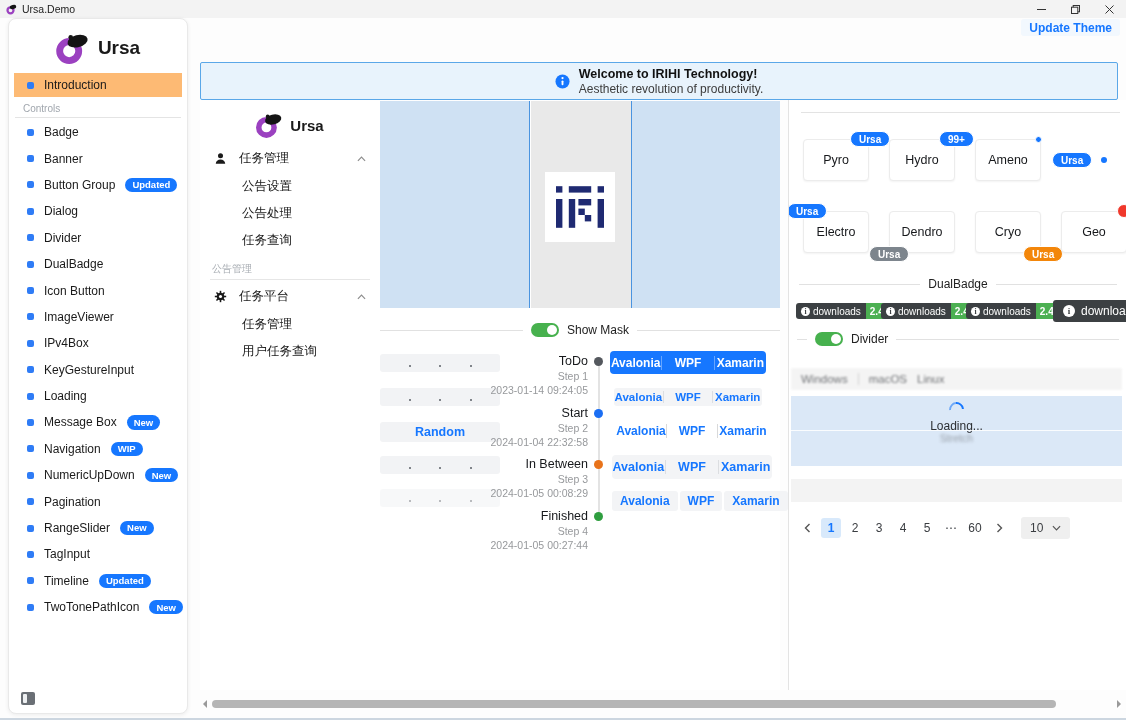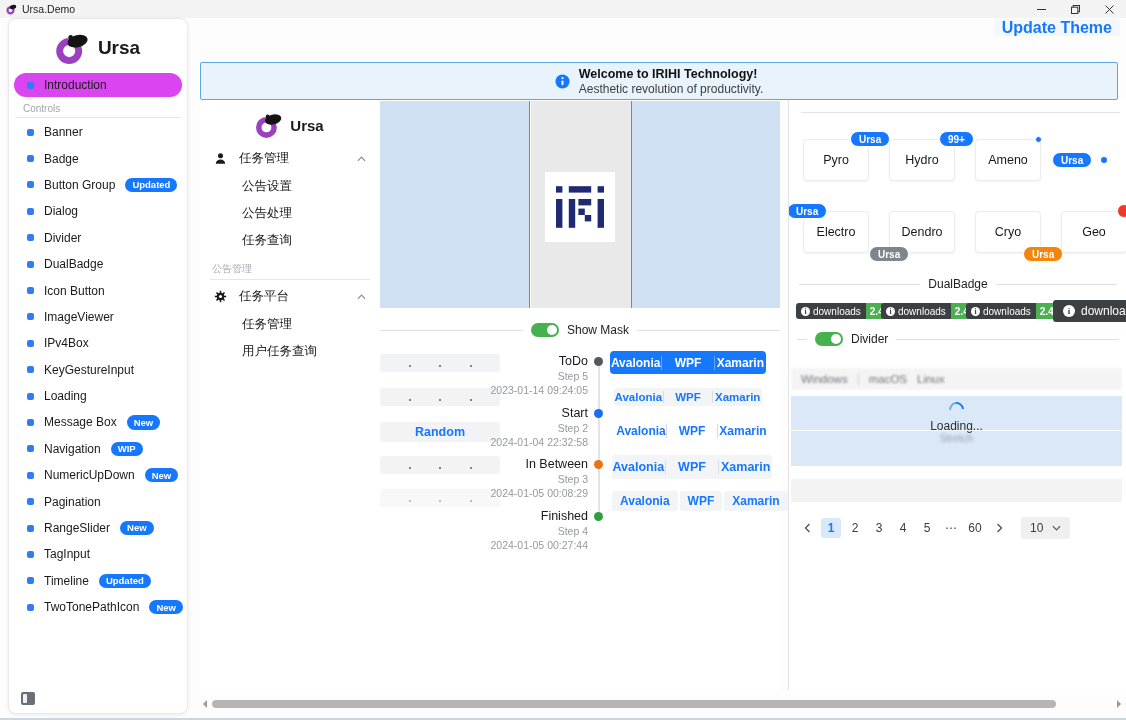--- a/index.html
+++ b/index.html
@@ -12,36 +12,36 @@
               display:flex; align-items:center; padding-left:6px; font-size:10.5px; color:#222; }
   .titlebar .app-title { margin-left:5px; }
   .win-btns { position:absolute; right:0; top:0; height:18px; display:flex; }
   .win-btn { width:34px; height:18px; display:flex; align-items:center; justify-content:center; }
 
   
   .sidebar { position:absolute; left:8px; top:18px; width:180px; height:696px; background:#fff;
              border:1px solid #e9e9e9; border-radius:8px; box-shadow:0 1px 4px rgba(0,0,0,.07); overflow:hidden; }
   .side-logo { height:50px; display:flex; align-items:center; justify-content:center; gap:8px; padding-top:8px; }
   .side-logo .logo-text { font-size:19px; font-weight:bold; }
-  .side-selected { margin:4px 5px 0 5px; height:24px; border-radius:12px; background:#d946ef;
+  .side-selected { margin:4px 5px 0 5px; height:24px; border-radius:0; background:#fdba74;
                    display:flex; align-items:center; gap:10px; padding-left:13px; font-size:12px; }
   .bullet { width:7px; height:7px; background:#2f7cf6; border-radius:2px; flex:0 0 auto; }
   .side-section { margin:6px 6px 0 14px; font-size:10px; color:#a0a6ad; }
   .side-hr { margin:3px 6px 0 6px; border-top:1px solid #e4e4e4; }
   .side-list { margin-top:1px; }
   .side-item { height:26.4px; display:flex; align-items:center; gap:10px; padding-left:18px; font-size:12px; cursor:default; }
   .pill { background:#1677ff; color:#fff; font-size:9.5px; font-weight:bold; border-radius:8px;
           padding:1.5px 7px; line-height:1.2; }
   .collapse-btn { position:absolute; left:12px; bottom:8px; width:14px; height:13px; background:#6a6f75;
                   border-radius:2px; display:flex; align-items:center; }
   .collapse-btn::before { content:""; width:4px; height:9px; background:#eef0f2; margin-left:2px; border-radius:1px; }
 
   
   .update-theme { position:absolute; right:6px; top:19px; height:17px; padding:0 8px; background:#f2f8fe;
-                  color:#1677ff; font-size:16px; font-weight:bold; display:flex; align-items:center; border-radius:3px; }
+                  color:#1677ff; font-size:12px; font-weight:bold; display:flex; align-items:center; border-radius:3px; }
 
   
   .banner { position:absolute; left:200px; top:62px; width:918px; height:38px; background:#e8f3fc;
             border:1px solid #5aa7e8; border-radius:2px; display:flex; align-items:center; justify-content:center; gap:9px; }
   .banner .txt .t1 { font-size:12.5px; font-weight:bold; color:#111; }
   .banner .txt .t2 { font-size:12px; color:#3c3c3c; margin-top:1px; }
 
   
   .menu { position:absolute; left:200px; top:100px; width:180px; height:590px; background:#fff; }
   .menu-logo { height:44px; display:flex; align-items:center; justify-content:center; gap:7px; padding-top:6px; }
@@ -196,25 +196,25 @@
     </div>
     <div class="side-selected">
       <span class="bullet"></span>
       <span>Introduction</span>
     </div>
     <div class="side-section">Controls</div>
     <div class="side-hr"></div>
     <div class="side-list">
       <div class="side-item">
           <span class="bullet"></span>
+          <span>Badge</span>
+        </div>
+      <div class="side-item">
+          <span class="bullet"></span>
           <span>Banner</span>
-        </div>
-      <div class="side-item">
-          <span class="bullet"></span>
-          <span>Badge</span>
         </div>
       <div class="side-item">
           <span class="bullet"></span>
           <span>Button Group</span>
           <span class="pill">Updated</span>
         </div>
       <div class="side-item">
           <span class="bullet"></span>
           <span>Dialog</span>
         </div>
@@ -404,21 +404,21 @@
       </div>
     <div class="ipv4 dim" style="top:389px;">
         <i></i>
         <i></i>
         <i></i>
       </div>
 
     <div class="tl-line" style="top:266px; height:150px;"></div>
     <div class="tl-entry" style="top:254px;">
       <div class="tl-title">ToDo</div>
-      <div class="tl-sub">Step 5</div>
+      <div class="tl-sub">Step 1</div>
       <div class="tl-sub">2023-01-14 09:24:05</div>
     </div>
     <div class="tl-dot" style="top:257px; background:#54585e;"></div>
     <div class="tl-entry" style="top:306px;">
       <div class="tl-title">Start</div>
       <div class="tl-sub">Step 2</div>
       <div class="tl-sub">2024-01-04 22:32:58</div>
     </div>
     <div class="tl-dot" style="top:309px; background:#1b6ef3;"></div>
     <div class="tl-entry" style="top:357px;">

